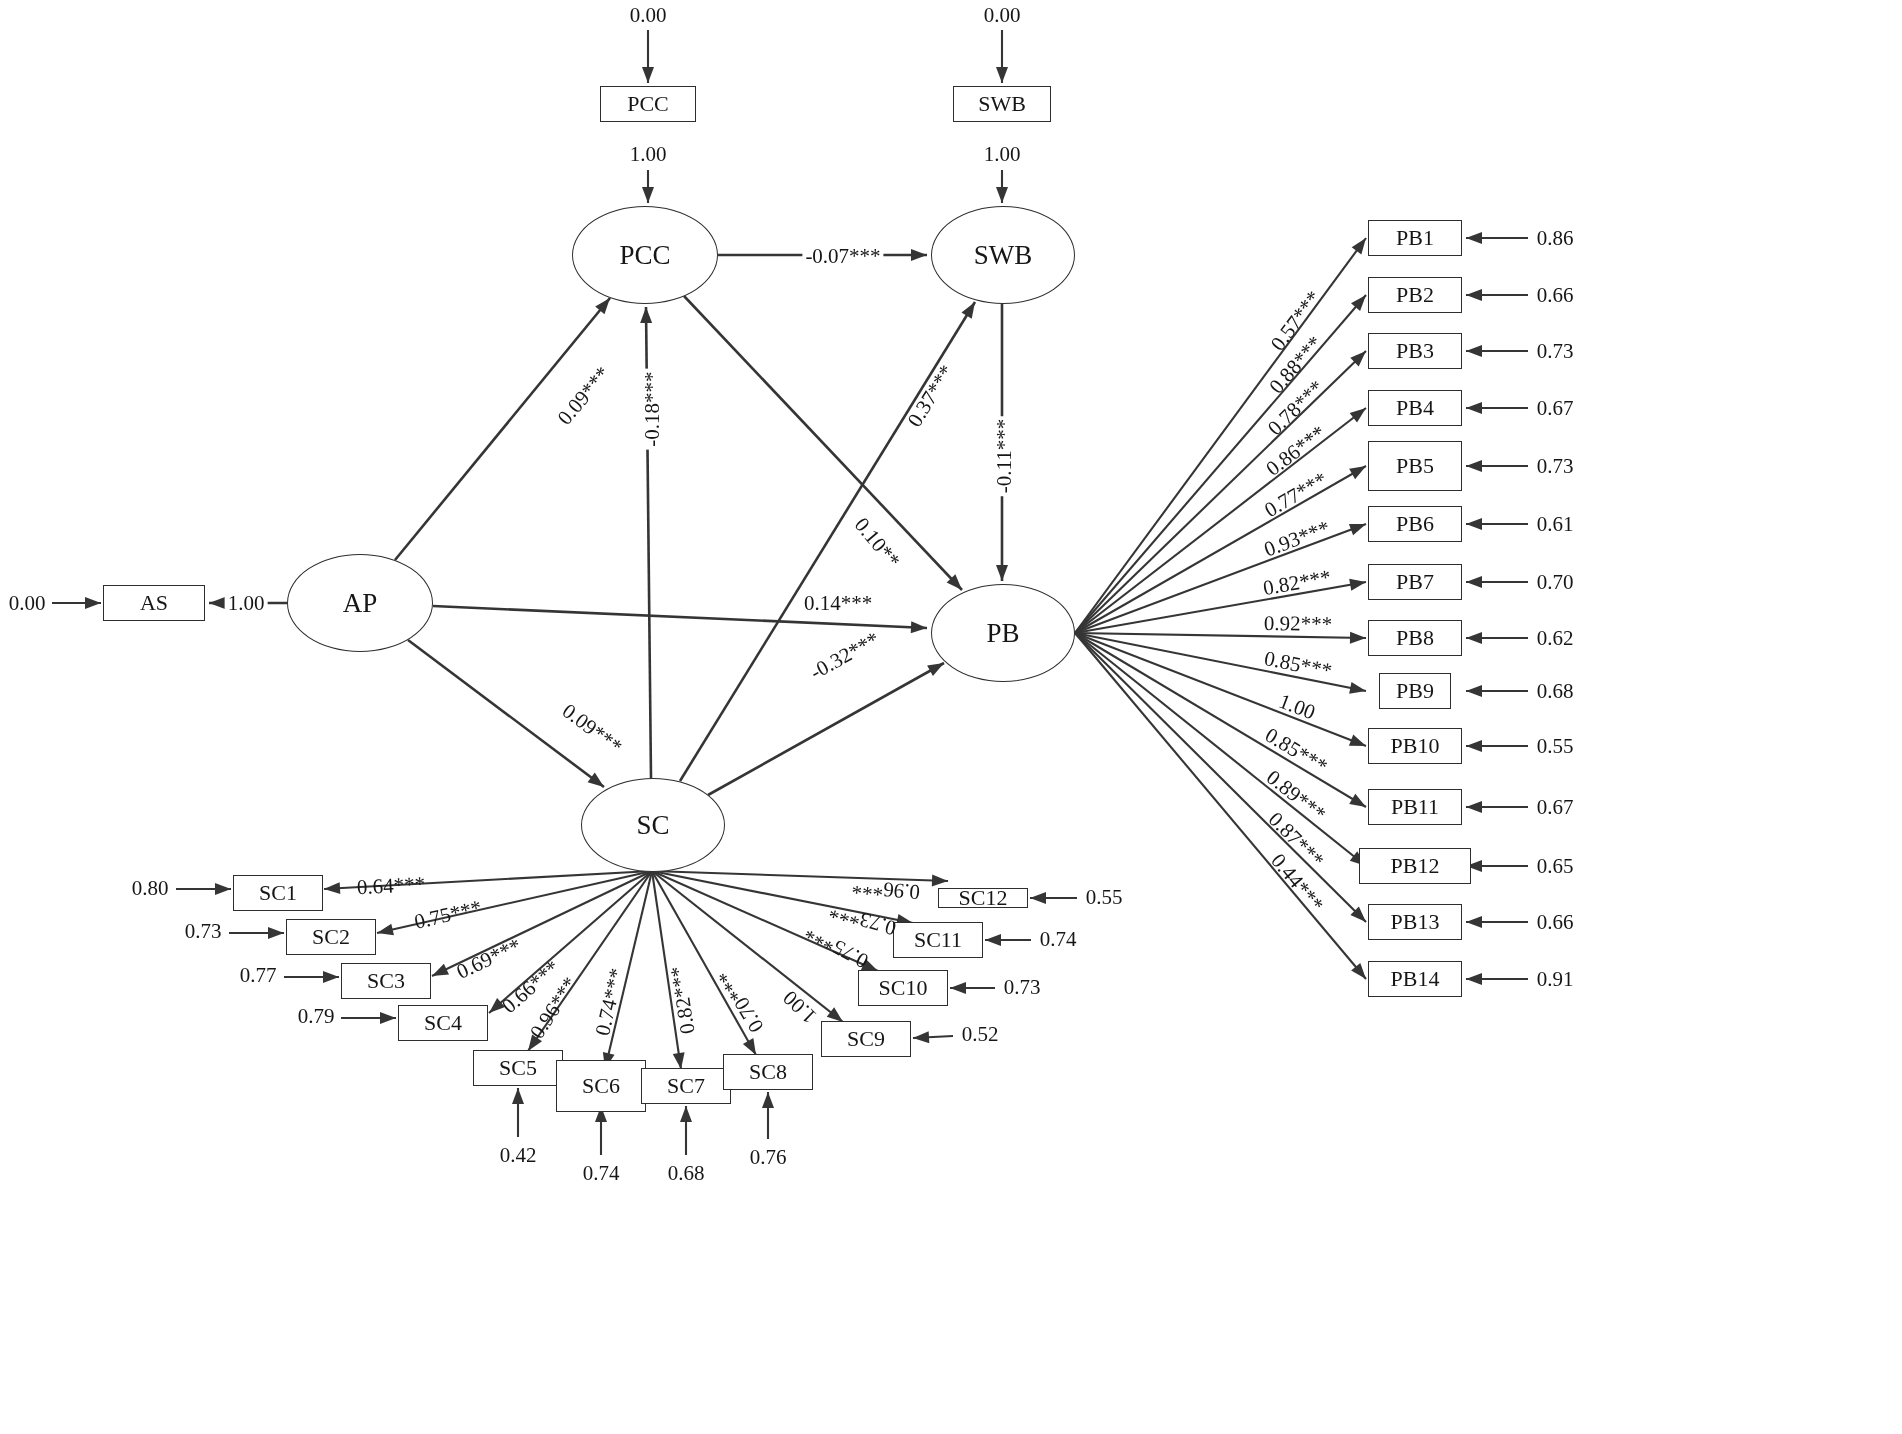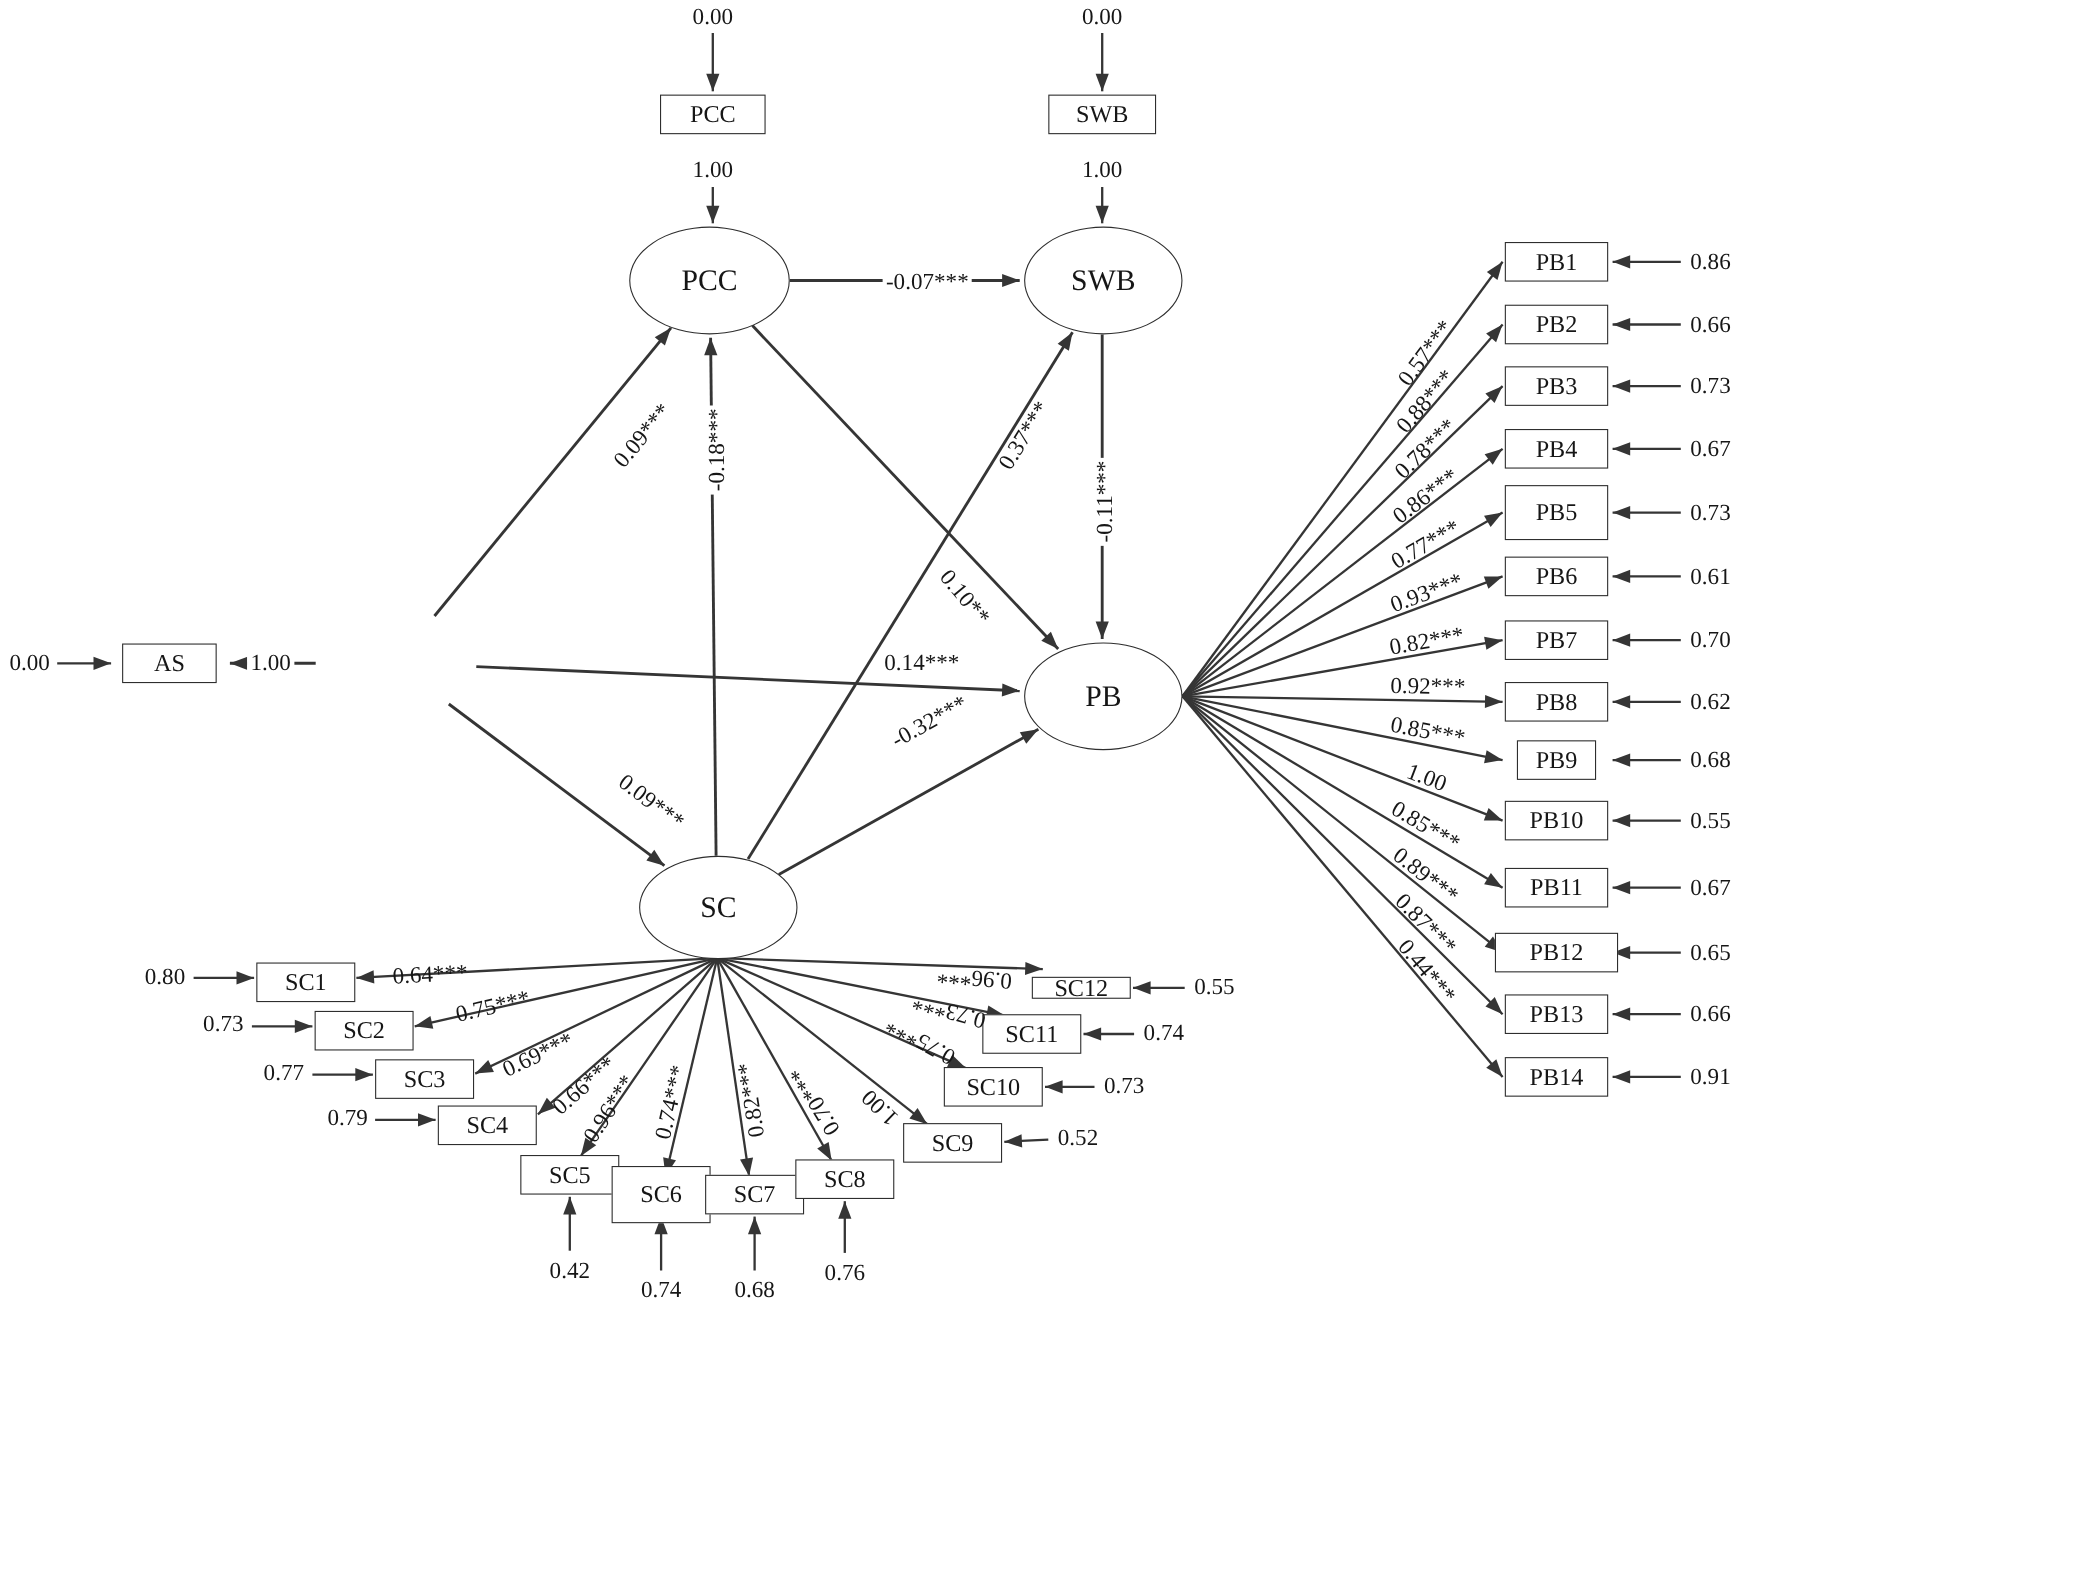--- a/index.html
+++ b/index.html
@@ -112,33 +112,34 @@
     <line class="me" x1="686" y1="1155" x2="686" y2="1106" marker-end="url(#arr)"></line>
     <line class="me" x1="768" y1="1139" x2="768" y2="1092" marker-end="url(#arr)"></line>
     <line class="me" x1="953" y1="1036" x2="913" y2="1038" marker-end="url(#arr)"></line>
     <line class="me" x1="995" y1="988" x2="950" y2="988" marker-end="url(#arr)"></line>
     <line class="me" x1="1031" y1="940" x2="985" y2="940" marker-end="url(#arr)"></line>
     <line class="me" x1="1077" y1="898" x2="1030" y2="898" marker-end="url(#arr)"></line>
   </svg>
 
   <div class="ellipse" style="left:645px;top:255px;width:146px;height:98px">PCC</div>
   <div class="ellipse" style="left:1003px;top:255px;width:144px;height:98px">SWB</div>
+  <div class="ellipse" style="left:360px;top:603px;width:146px;height:98px">AP</div>
   <div class="ellipse" style="left:1003px;top:633px;width:144px;height:98px">PB</div>
   <div class="ellipse" style="left:653px;top:825px;width:144px;height:94px">SC</div>
 
   <div class="lbl" style="left:648px;top:15px">0.00</div>
   <div class="box" style="left:648px;top:104px;width:96px;height:36px">PCC</div>
   <div class="lbl" style="left:648px;top:154px">1.00</div>
 
   <div class="lbl" style="left:1002px;top:15px">0.00</div>
   <div class="box" style="left:1002px;top:104px;width:98px;height:36px">SWB</div>
   <div class="lbl" style="left:1002px;top:154px">1.00</div>
 
   <div class="lbl" style="left:27px;top:603px">0.00</div>
-  <div class="box" style="left:154px;top:603px;width:86px;height:36px">AS</div>
+  <div class="box" style="left:154px;top:603px;width:102px;height:36px">AS</div>
   <div class="lbl bgw" style="left:246px;top:603px">1.00</div>
 
   <div class="lbl bgw" style="left:843px;top:256px">-0.07***</div>
   <div class="lbl" style="left:584px;top:396px;transform:translate(-50%,-50%) rotate(-50deg)">0.09***</div>
   <div class="lbl bgw" style="left:652px;top:409px;transform:translate(-50%,-50%) rotate(-90deg)">-0.18***</div>
   <div class="lbl" style="left:931px;top:396px;transform:translate(-50%,-50%) rotate(-58deg)">0.37***</div>
   <div class="lbl" style="left:877px;top:543px;transform:translate(-50%,-50%) rotate(50deg)">0.10**</div>
   <div class="lbl bgw" style="left:1004px;top:456px;transform:translate(-50%,-50%) rotate(-90deg)">-0.11***</div>
   <div class="lbl bgw" style="left:838px;top:603px">0.14***</div>
   <div class="lbl" style="left:845px;top:656px;transform:translate(-50%,-50%) rotate(-29deg)">-0.32***</div>

